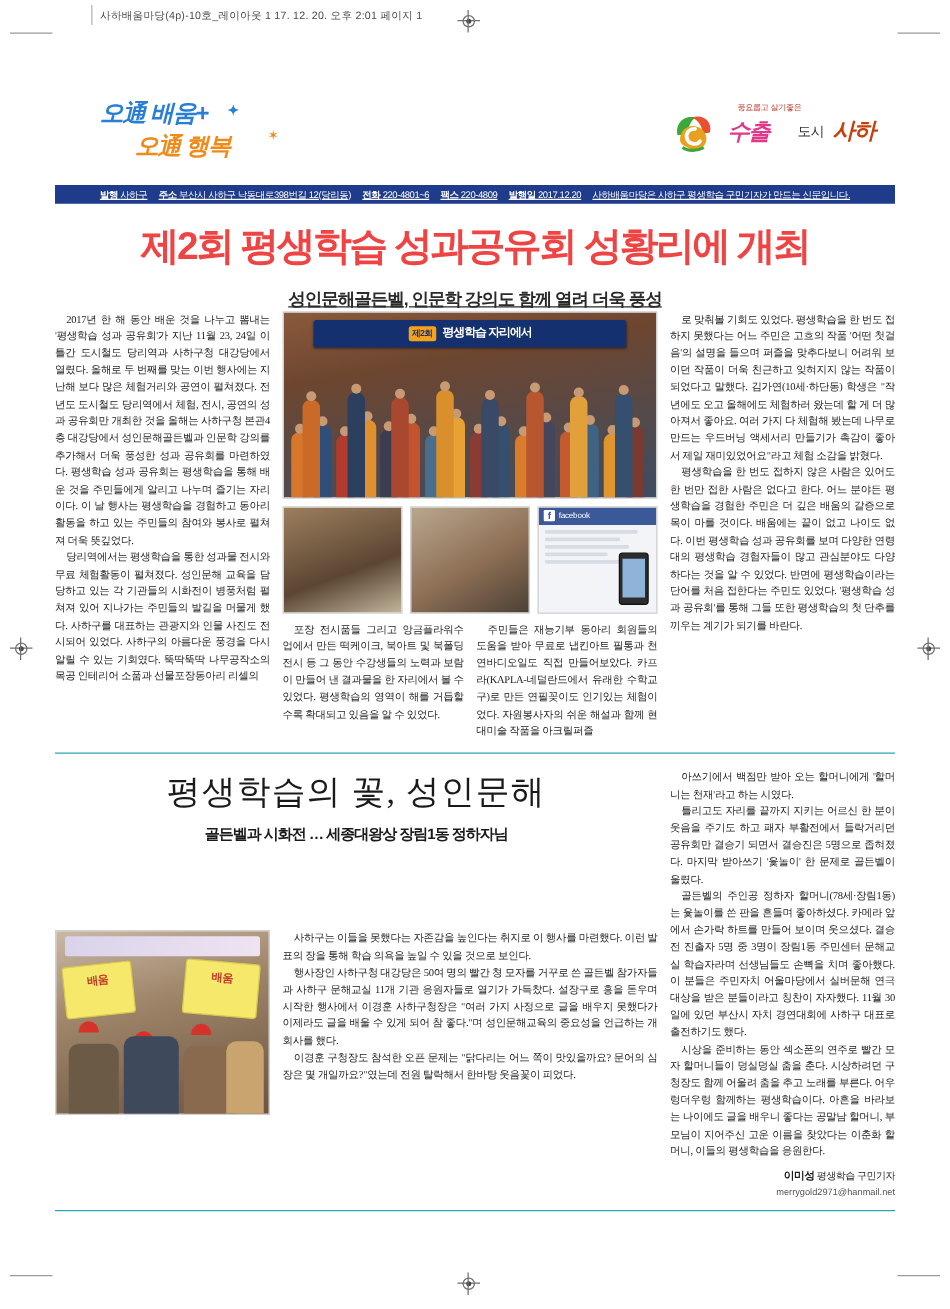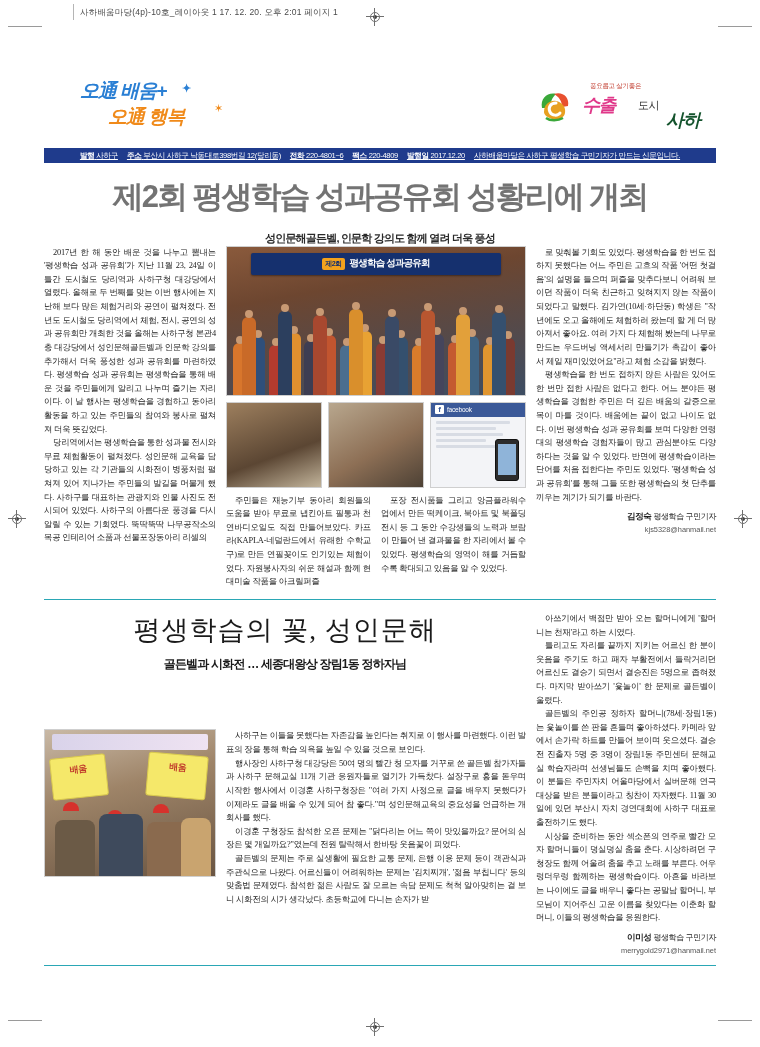--- a/index.html
+++ b/index.html
@@ -199,23 +199,22 @@
     color: #333;
     letter-spacing: -0.5px;
   }
   .gov-saha {
     position: absolute;
     left: 134px; top: 10px;
     font-family: "Liberation Sans", sans-serif;
     font-size: 18px;
     font-weight: bold;
     font-style: italic;
-    color: #14532d;
+    color: #c2410c;
     letter-spacing: -1px;
-    margin-top: 16px;
   }
 
   
   .info-bar {
     height: 15px;
     background: #1f3b8c;
     color: #ffffff;
     display: flex;
     align-items: center;
     justify-content: center;
@@ -232,31 +231,32 @@
   
   .lead-head {
     text-align: center;
     margin-top: 11px;
   }
   .lead-head h1 {
     margin: 16px;
     font-family: "Liberation Sans", sans-serif;
     font-size: 31px;
     font-weight: bold;
-    color: #737373;
+    color: #ef4444;
     letter-spacing: -2px;
     line-height: 1.15;
   }
   .lead-sub {
     margin-top: 9px;
     font-family: "Liberation Sans", sans-serif;
-    font-size: 11px;
+    font-size: 14px;
     font-weight: bold;
     color: #2a2a2a;
     letter-spacing: -0.8px;
+    text-decoration: underline;
   }
 
   
   .article-one {
     display: grid;
     grid-template-columns: 172px 1fr 180px;
     column-gap: 10px;
   }
   .col { position: relative; }
 
@@ -566,21 +566,21 @@
     <div class="col">
       <p class="body">2017년 한 해 동안 배운 것을 나누고 뽐내는 '평생학습 성과 공유회'가 지난 11월 23, 24일 이틀간 도시철도 당리역과 사하구청 대강당에서 열렸다. 올해로 두 번째를 맞는 이번 행사에는 지난해 보다 많은 체험거리와 공연이 펼쳐졌다. 전년도 도시철도 당리역에서 체험, 전시, 공연의 성과 공유회만 개최한 것을 올해는 사하구청 본관4층 대강당에서 성인문해골든벨과 인문학 강의를 추가해서 더욱 풍성한 성과 공유회를 마련하였다. 평생학습 성과 공유회는 평생학습을 통해 배운 것을 주민들에게 알리고 나누며 즐기는 자리이다. 이 날 행사는 평생학습을 경험하고 동아리 활동을 하고 있는 주민들의 참여와 봉사로 펼쳐져 더욱 뜻깊었다.</p>
       <p class="body">당리역에서는 평생학습을 통한 성과물 전시와 무료 체험활동이 펼쳐졌다. 성인문해 교육을 담당하고 있는 각 기관들의 시화전이 병풍처럼 펼쳐져 있어 지나가는 주민들의 발길을 머물게 했다. 사하구를 대표하는 관광지와 인물 사진도 전시되어 있었다. 사하구의 아름다운 풍경을 다시 알릴 수 있는 기회였다. 뚝딱뚝딱 나무공작소의 목공 인테리어 소품과 선물포장동아리 리셀의</p>
     </div>
 
     <div class="col">
 
       <div class="photo-main">
         <div class="photo-banner">
           <span class="banner-badge">제2회</span>
-          <span class="banner-text">평생학습 성과공유회</span>
+          <span class="banner-text">평생학습 자리에서</span>
         </div>
         <div class="crowd">
           <div class="person" style="left:2%;height:52px;background:#d8762c">
               <span class="head"></span>
             </div>
           <div class="person" style="left:8%;height:58px;background:#2f4f7a">
               <span class="head"></span>
             </div>
           <div class="person" style="left:14%;height:50px;background:#b33b2e">
               <span class="head"></span>
@@ -664,48 +664,43 @@
             <div class="fb-line" style="width:72%"></div>
             <div class="fb-line" style="width:80%"></div>
             <div class="fb-line" style="width:60%"></div>
             <div class="fb-line" style="width:76%"></div>
           </div>
           <div class="fb-phone"></div>
         </div>
       </div>
 
       <div style="display:grid;grid-template-columns:1fr 1fr;column-gap:10px;margin-top:6px">
+        <p class="body">포장 전시품들 그리고 앙금플라워수업에서 만든 떡케이크, 북아트 및 북폴딩 전시 등 그 동안 수강생들의 노력과 보람이 만들어 낸 결과물을 한 자리에서 볼 수 있었다. 평생학습의 영역이 해를 거듭할수록 확대되고 있음을 알 수 있었다.</p>
         <p class="body">주민들은 재능기부 동아리 회원들의 도움을 받아 무료로 냅킨아트 필통과 천연바디오일도 직접 만들어보았다. 카프라(KAPLA-네덜란드에서 유래한 수학교구)로 만든 연필꽂이도 인기있는 체험이었다. 자원봉사자의 쉬운 해설과 함께 현대미술 작품을 아크릴퍼즐</p>
-        <p class="body">포장 전시품들 그리고 앙금플라워수업에서 만든 떡케이크, 북아트 및 북폴딩 전시 등 그 동안 수강생들의 노력과 보람이 만들어 낸 결과물을 한 자리에서 볼 수 있었다. 평생학습의 영역이 해를 거듭할수록 확대되고 있음을 알 수 있었다.</p>
       </div>
     </div>
 
     <div class="col">
       <p class="body">로 맞춰볼 기회도 있었다. 평생학습을 한 번도 접하지 못했다는 어느 주민은 고흐의 작품 '어떤 첫걸음'의 설명을 들으며 퍼즐을 맞추다보니 어려워 보이던 작품이 더욱 친근하고 잊혀지지 않는 작품이 되었다고 말했다. 김가연(10세·하단동) 학생은 "작년에도 오고 올해에도 체험하러 왔는데 할 게 더 많아져서 좋아요. 여러 가지 다 체험해 봤는데 나무로 만드는 우드버닝 액세서리 만들기가 촉감이 좋아서 제일 재미있었어요"라고 체험 소감을 밝혔다.</p>
       <p class="body">평생학습을 한 번도 접하지 않은 사람은 있어도 한 번만 접한 사람은 없다고 한다. 어느 분야든 평생학습을 경험한 주민은 더 깊은 배움의 갈증으로 목이 마를 것이다. 배움에는 끝이 없고 나이도 없다. 이번 평생학습 성과 공유회를 보며 다양한 연령대의 평생학습 경험자들이 많고 관심분야도 다양하다는 것을 알 수 있었다. 반면에 평생학습이라는 단어를 처음 접한다는 주민도 있었다. '평생학습 성과 공유회'를 통해 그들 또한 평생학습의 첫 단추를 끼우는 계기가 되기를 바란다.</p>
-      <div class="byline">
-        <span class="who">김정숙</span>
-        <span>평생학습 구민기자</span>
-        <span class="mail">kjs5328@hanmail.net</span>
-      </div>
     </div>
   </div>
 
   <hr class="sect-divider">
 
   <div class="article-two">
 
     <div class="a2-head">
       <h2>평생학습의 꽃, 성인문해</h2>
       <div class="a2-sub">골든벨과 시화전 … 세종대왕상 장림1동 정하자님</div>
     </div>
 
     <div class="col" style="grid-column:3;grid-row:1 / span 2">
       <p class="body">아쓰기에서 백점만 받아 오는 할머니에게 '할머니는 천재'라고 하는 시였다.</p>
-      <p class="body">틀리고도 자리를 끝까지 지키는 어르신 한 분이 웃음을 주기도 하고 패자 부활전에서 들락거리던 어르신도 결승기 되면서 결승진은 5명으로 좁혀졌다. 마지막 받아쓰기 '윷놀이' 한 문제로 골든벨이 울렸다.</p>
+      <p class="body">틀리고도 자리를 끝까지 지키는 어르신 한 분이 웃음을 주기도 하고 패자 부활전에서 들락거리던 공유회만 결승기 되면서 결승진은 5명으로 좁혀졌다. 마지막 받아쓰기 '윷놀이' 한 문제로 골든벨이 울렸다.</p>
       <p class="body">골든벨의 주인공 정하자 할머니(78세·장림1동)는 윷놀이를 쓴 판을 흔들며 좋아하셨다. 카메라 앞에서 손가락 하트를 만들어 보이며 웃으셨다. 결승전 진출자 5명 중 3명이 장림1동 주민센터 문해교실 학습자라며 선생님들도 손뼉을 치며 좋아했다. 이 분들은 주민자치 어울마당에서 실버문해 연극 대상을 받은 분들이라고 칭찬이 자자했다. 11월 30일에 있던 부산시 자치 경연대회에 사하구 대표로 출전하기도 했다.</p>
       <p class="body">시상을 준비하는 동안 섹소폰의 연주로 빨간 모자 할머니들이 덩실덩실 춤을 춘다. 시상하려던 구청장도 함께 어울려 춤을 추고 노래를 부른다. 어우렁더우렁 함께하는 평생학습이다. 아흔을 바라보는 나이에도 글을 배우니 좋다는 공말남 할머니, 부모님이 지어주신 고운 이름을 찾았다는 이춘화 할머니, 이들의 평생학습을 응원한다.</p>
       <div class="byline">
         <span class="who">이미성</span>
         <span>평생학습 구민기자</span>
         <span class="mail">merrygold2971@hanmail.net</span>
       </div>
     </div>
 
     <div class="col" style="grid-column:1;grid-row:2">
@@ -724,18 +719,17 @@
         <div style="position:absolute;left:54px;bottom:0;width:44px;height:62px;background:#3e4a5c;border-radius:8px 8px 0 0"></div>
         <div style="position:absolute;left:102px;bottom:0;width:42px;height:54px;background:#8a6a4e;border-radius:8px 8px 0 0"></div>
         <div style="position:absolute;right:4px;bottom:0;width:30px;height:58px;background:#c9a46f;border-radius:8px 8px 0 0"></div>
       </div>
     </div>
 
     <div class="col" style="grid-column:2;grid-row:2">
       <p class="body">사하구는 이들을 못했다는 자존감을 높인다는 취지로 이 행사를 마련했다. 이런 발표의 장을 통해 학습 의욕을 높일 수 있을 것으로 보인다.</p>
       <p class="body">행사장인 사하구청 대강당은 50여 명의 빨간 쳥 모자를 거꾸로 쓴 골든벨 참가자들과 사하구 문해교실 11개 기관 응원자들로 열기가 가득찼다. 설장구로 흥을 돋우며 시작한 행사에서 이경훈 사하구청장은 "여러 가지 사정으로 글을 배우지 못했다가 이제라도 글을 배울 수 있게 되어 참 좋다."며 성인문해교육의 중요성을 언급하는 개회사를 했다.</p>
       <p class="body">이경훈 구청장도 참석한 오픈 문제는 "닭다리는 어느 쪽이 맛있을까요? 문어의 심장은 몇 개일까요?"였는데 전원 탈락해서 한바탕 웃음꽃이 피었다.</p>
-      <p class="body">골든벨의 문제는 주로 실생활에 필요한 교통 문제, 은행 이용 문제 등이 객관식과 주관식으로 나왔다. 어르신들이 어려워하는 문제는 '김치찌개', '젊음 부칩니다' 등의 맞춤법 문제였다. 참석한 젊은 사람도 잘 모르는 속담 문제도 척척 알아맞히는 걸 보니 시화전의 시가 생각났다. 초등학교에 다니는 손자가 받</p>
     </div>
   </div>
 
   <hr class="sect-divider">
 </div>
 
 </body></html>

